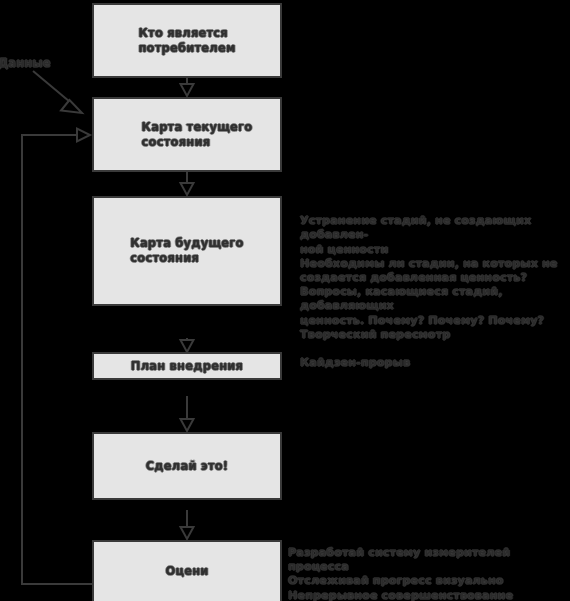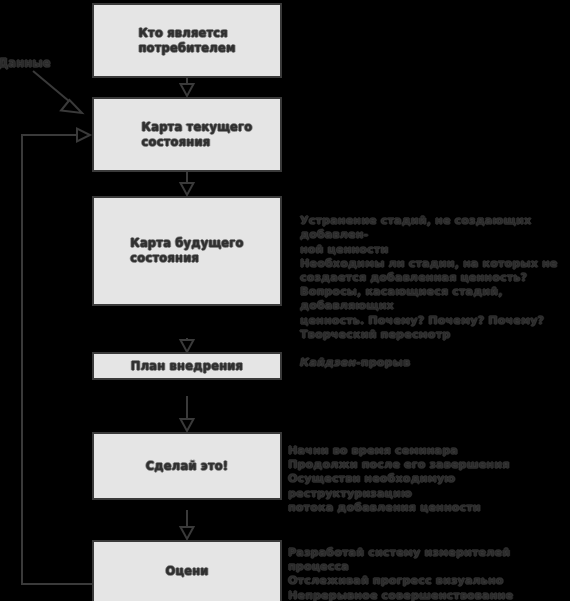--- a/index.html
+++ b/index.html
@@ -52,21 +52,21 @@
     line-height: 14.2px;
     letter-spacing: .1px;
     white-space: pre-line;
     text-shadow:
        0 0 1px #454545,
        1px 0 0 rgba(64,64,64,.5),
       -1px 0 0 rgba(64,64,64,.5),
        0 1px 0 rgba(64,64,64,.5),
        0 -1px 0 rgba(64,64,64,.5);
   }
-  .notes .ital { font-style: italic; }
+  .notes .ital { }
 
   
   .data-label {
     position: absolute;
     color: #2b2b2b;
     font-weight: bold;
     font-size: 11.5px;
     letter-spacing: .1px;
     text-shadow:
        0 0 1px #454545,
@@ -204,22 +204,18 @@
 ной ценности
 Необходимы ли стадии, на которых не
 создается добавленная ценность?
 Вопросы, касающиеся стадий, добавляющих
 ценность. Почему? Почему? Почему?
 Творческий пересмотр</span><br>
     <span class="ital">Кайдзен</span><span>-прорыв</span>
   </div>
 
 
-  <div class="notes" style="left:288px; top:444px; width:282px;">Начни во время семинара
-Продолжи после его завершения
-Осуществи необходимую реструктуризацию
-потока добавления ценности</div>
 
   <div class="notes" style="left:288px; top:546px; width:282px;">Разработай систему измерителей процесса
 Отслеживай прогресс визуально
 Непрерывное совершенствование</div>
 
 </div>
 
 </body></html>

